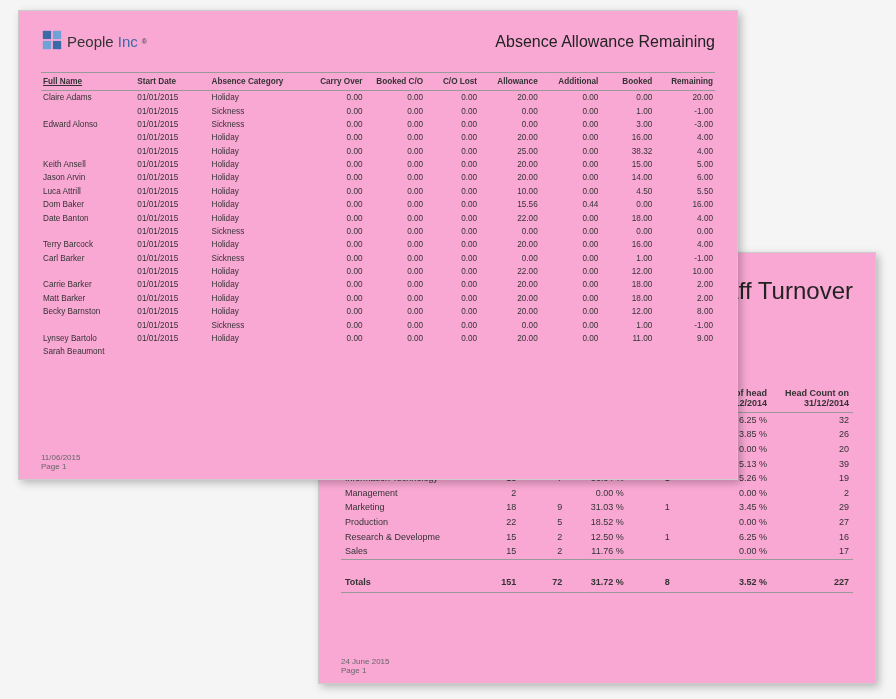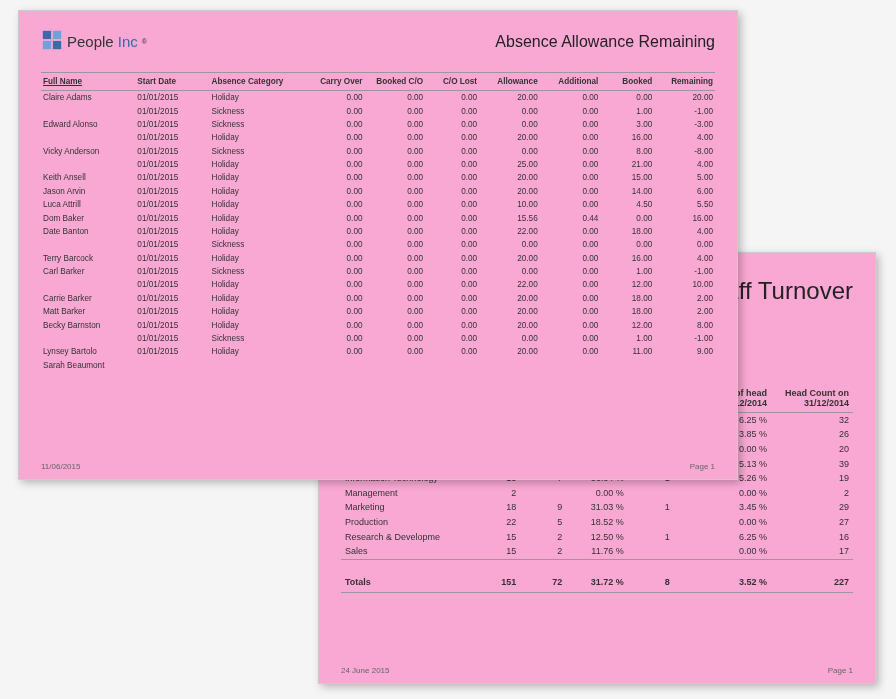--- a/index.html
+++ b/index.html
@@ -117,20 +117,21 @@
   }
   .footer-row {
     position: absolute;
     left: 22px;
     right: 22px;
     bottom: 8px;
     display: flex;
     justify-content: space-between;
     font-size: 8px;
     color: #666;
+    flex-direction: column;
   }
 </style>
 </head>
 <body>
 
 <div class="sheet sheet2">
   <div class="title">Staff Turnover</div>
   <div class="desc-lines">
     <div>nat of</div>
     <div>nat of</div>
@@ -334,41 +335,29 @@
           <td>Holiday</td>
           <td class="num">0.00</td>
           <td class="num">0.00</td>
           <td class="num">0.00</td>
           <td class="num">20.00</td>
           <td class="num">0.00</td>
           <td class="num">16.00</td>
           <td class="num">4.00</td>
         </tr>
         <tr>
-          <td>Vicky Anderson</td>
-          <td>01/01/2015</td>
-          <td>Sickness</td>
-          <td class="num">0.00</td>
-          <td class="num">0.00</td>
-          <td class="num">0.00</td>
-          <td class="num">0.00</td>
-          <td class="num">0.00</td>
-          <td class="num">8.00</td>
-          <td class="num">-8.00</td>
-        </tr>
-        <tr>
           <td></td>
           <td>01/01/2015</td>
           <td>Holiday</td>
           <td class="num">0.00</td>
           <td class="num">0.00</td>
           <td class="num">0.00</td>
           <td class="num">25.00</td>
           <td class="num">0.00</td>
-          <td class="num">21.00</td>
+          <td class="num">38.32</td>
           <td class="num">4.00</td>
         </tr>
         <tr>
           <td>Keith Ansell</td>
           <td>01/01/2015</td>
           <td>Holiday</td>
           <td class="num">0.00</td>
           <td class="num">0.00</td>
           <td class="num">0.00</td>
           <td class="num">20.00</td>

